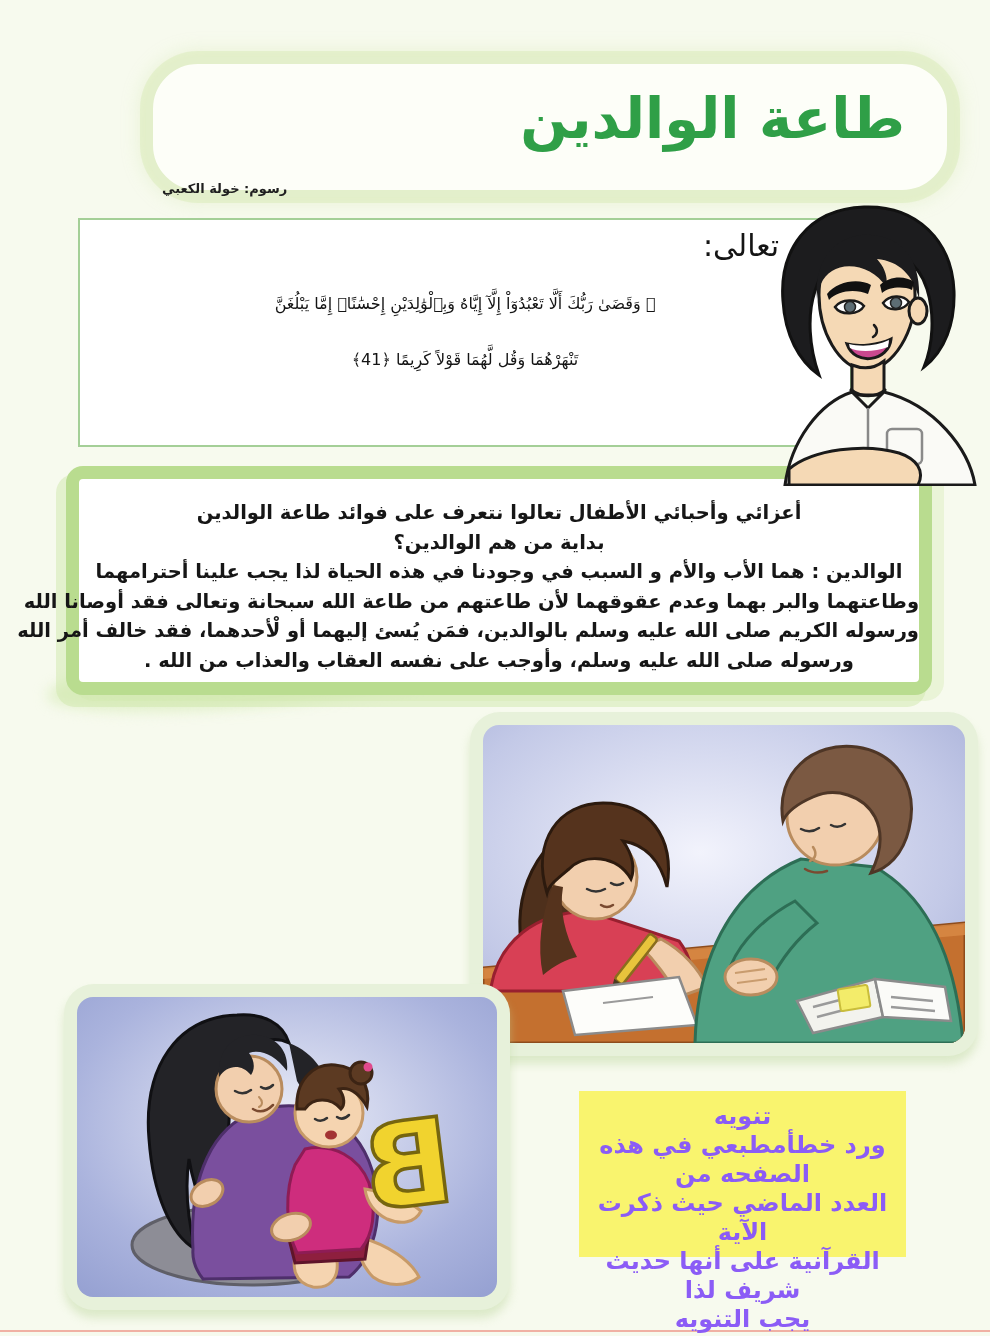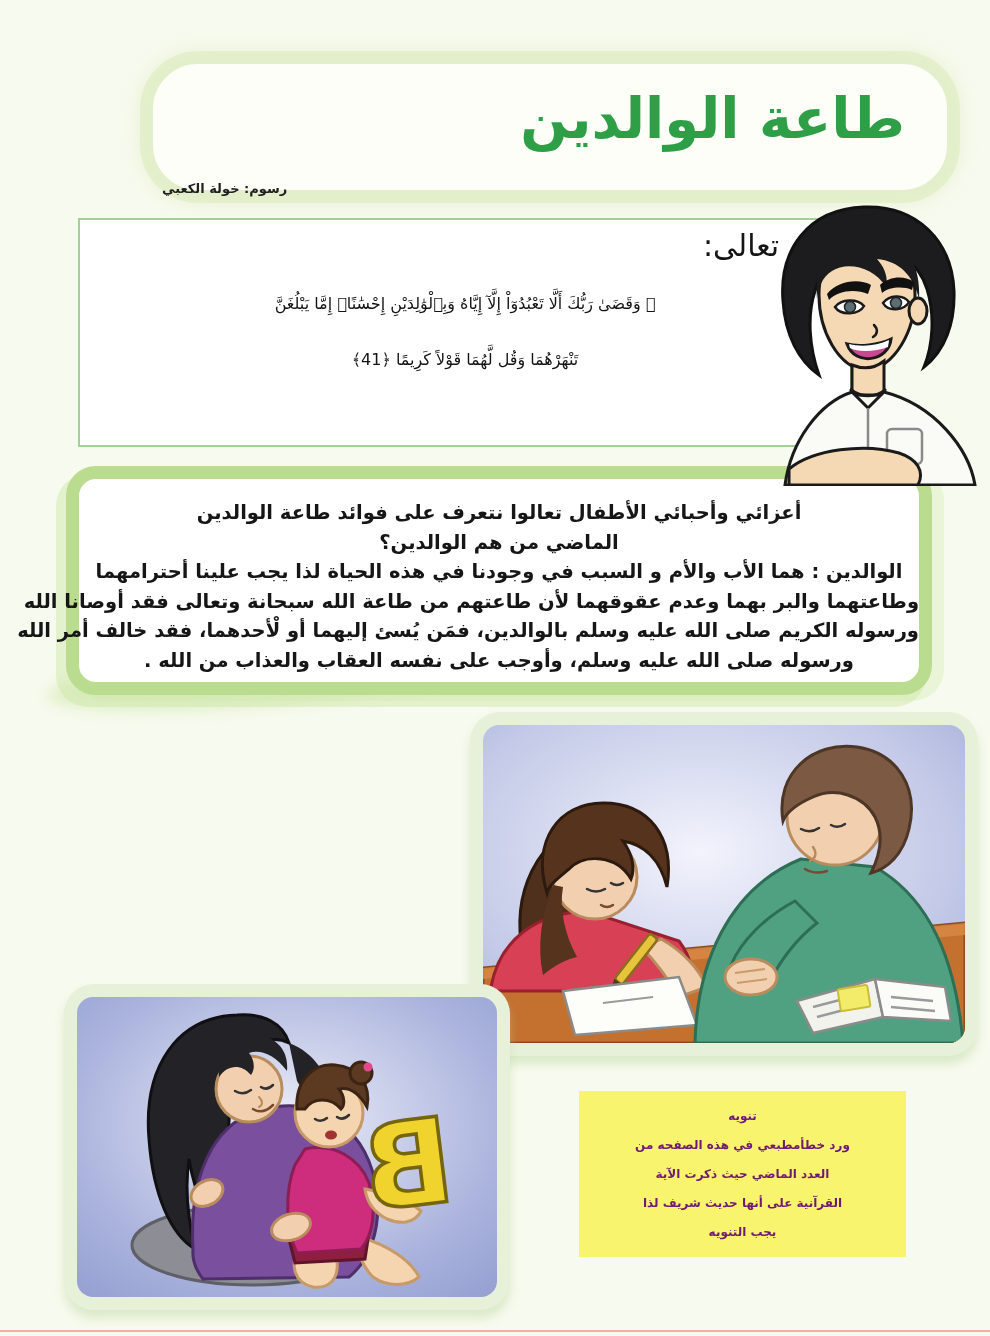--- a/index.html
+++ b/index.html
@@ -71,21 +71,21 @@
     width:253px; height:290px;
     z-index:5;
   }
 
   
   .bubble{
     position:absolute; left:66px; top:466px;
     width:866px; height:229px;
     background:#ffffff;
     border:13px solid #b9dc8f;
-    border-radius:30px;
+    border-radius:17px;
     box-shadow:-8px 10px 0 2px rgba(208,232,172,.5), 10px 4px 0 2px rgba(208,232,172,.35);
     z-index:3;
   }
   .bubble-inner{
     padding-top:19px;
     text-align:center;
     direction:rtl;
   }
   .bubble-line{
     font-size:19.5px; font-weight:bold;
@@ -119,22 +119,22 @@
   .notice{
     position:absolute; left:579px; top:1091px;
     width:327px; height:166px;
     background:#f9f46e;
     z-index:3;
     text-align:center;
     direction:rtl;
     padding-top:11px;
   }
   .notice-line{
-    font-size:12px; font-weight:bold;
-    line-height:29px; color:#701a75;
+    font-size:24px; font-weight:bold;
+    line-height:29px; color:#8b5cf6;
   }
 
   .bottom-rule{
     position:absolute; left:0; top:1330px;
     width:990px; height:2px;
     background:#f0b1a4;
     z-index:1;
   }
 </style>
 </head>
@@ -187,21 +187,21 @@
     <path d="M113,192 C124,201 139,201 149,192" fill="none" stroke="#1a1a1a" stroke-width="3"></path>
     <path d="M131,211 L131,254" fill="none" stroke="#888" stroke-width="2.5"></path>
     <rect x="150" y="232" width="35" height="35" rx="5" fill="none" stroke="#8a8a8a" stroke-width="2.5"></rect>
 
     <path d="M52,272 C76,252 128,246 162,256 C180,262 188,274 181,288 L52,288 Z" fill="#f5d9b5" stroke="#1a1a1a" stroke-width="3"></path>
   </svg>
 
   <div class="bubble">
     <div class="bubble-inner">
       <div class="bubble-line">أعزائي وأحبائي الأطفال تعالوا نتعرف على فوائد طاعة الوالدين</div>
-      <div class="bubble-line">الماضي من هم  الوالدين؟</div>
+      <div class="bubble-line">بداية من هم  الوالدين؟</div>
       <div class="bubble-line">الوالدين : هما الأب والأم و السبب  في وجودنا في هذه الحياة لذا  يجب علينا أحترامهما</div>
       <div class="bubble-line">وطاعتهما والبر بهما وعدم عقوقهما لأن طاعتهم من طاعة الله سبحانة وتعالى فقد أوصانا الله</div>
       <div class="bubble-line">ورسوله الكريم صلى الله عليه وسلم بالوالدين، فمَن يُسئ إليهما أو لْأحدهما، فقد خالف أمر الله</div>
       <div class="bubble-line">ورسوله صلى الله عليه وسلم، وأوجب على نفسه العقاب والعذاب من الله .</div>
     </div>
   </div>
 
   <div class="photo-frame frame-homework">
     <svg viewBox="0 0 482 318" width="482" height="318">
       <defs>

